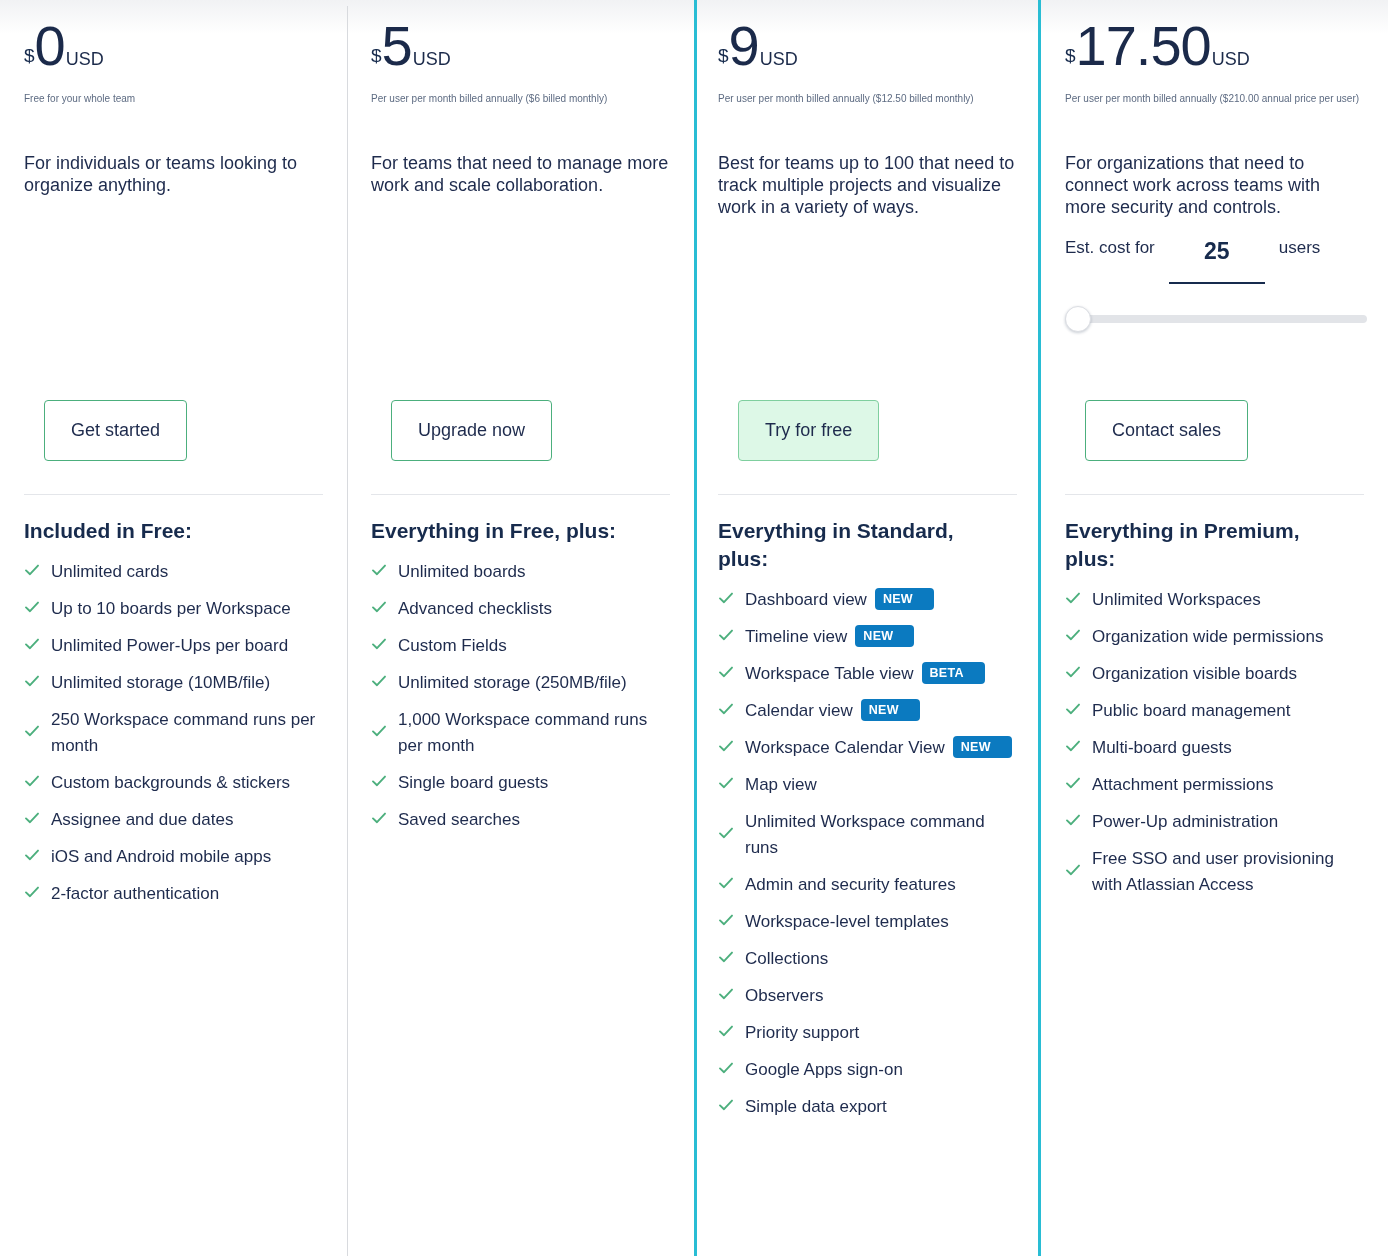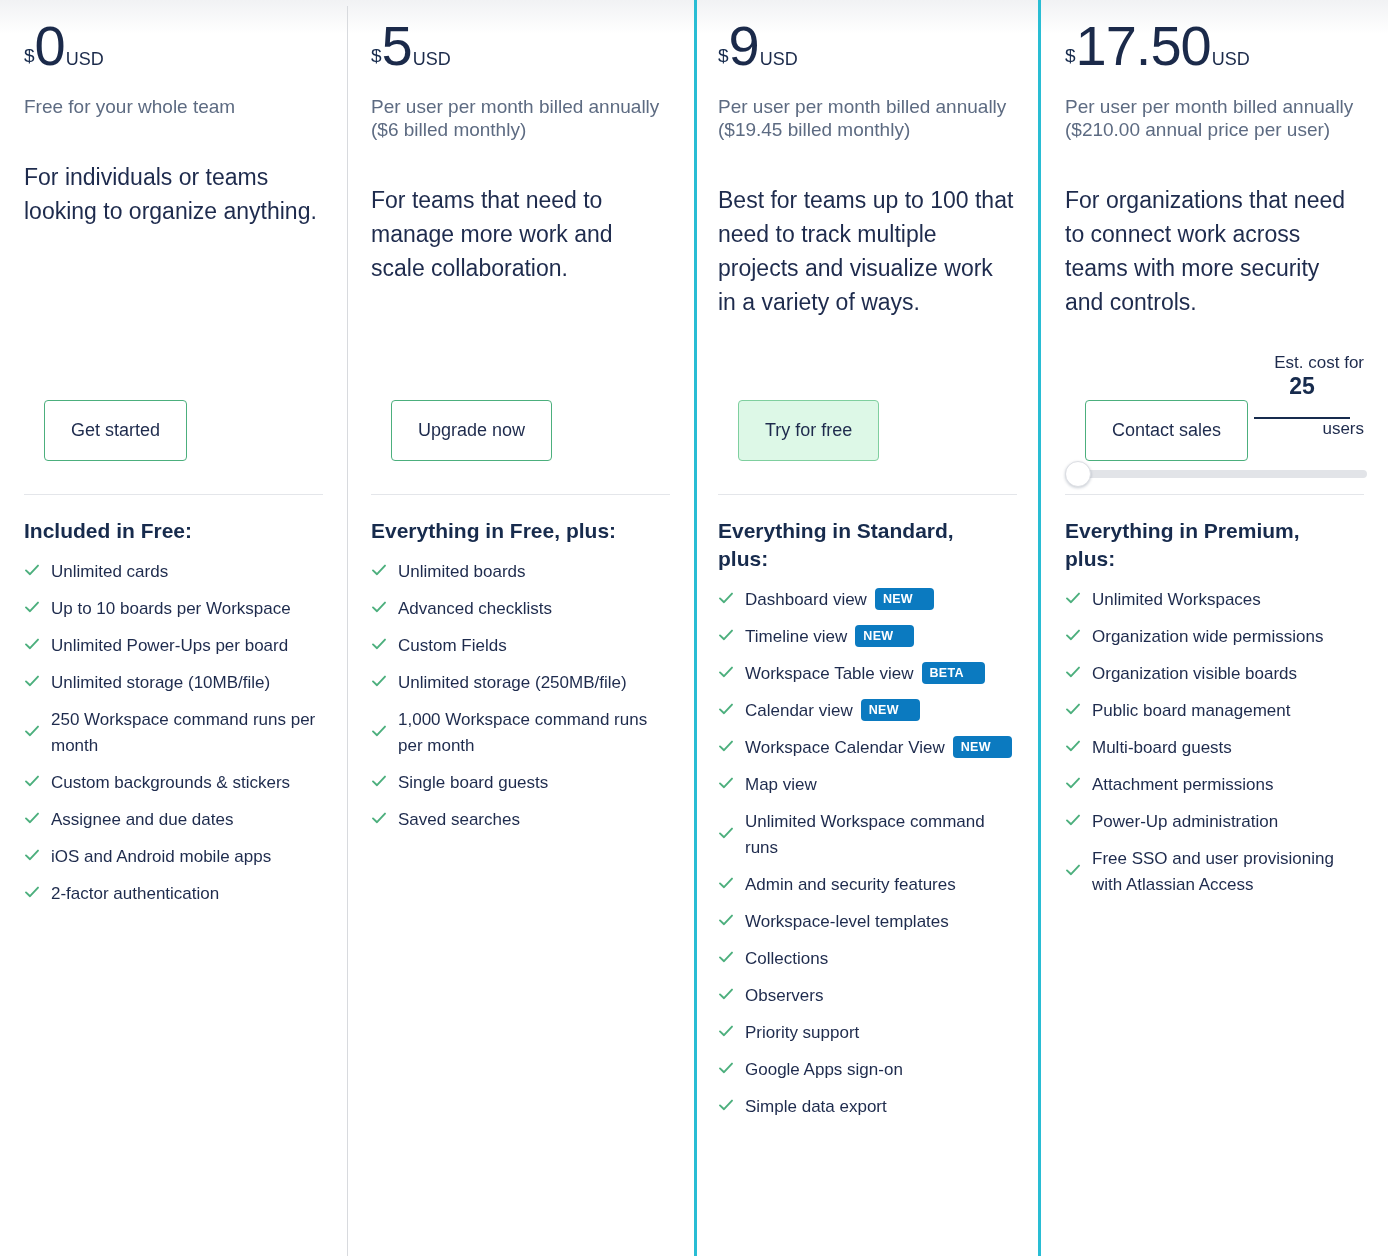--- a/index.html
+++ b/index.html
@@ -80,42 +80,41 @@
     color: #1b2a4a;
   }
   .unit {
     font-size: 18px;
     font-weight: 400;
     color: #1b2a4a;
     margin-left: 1px;
   }
 
   .billing-note {
-    margin-top: 21px;
-    font-size: 19px;
+    margin-top: 13px;
+    font-size: 10px;
     line-height: 23px;
     color: #5d6b82;
     max-width: 300px;
   }
 
   .plan-desc {
     margin-top: 42px;
-    font-size: 23px;
-    line-height: 34px;
+    font-size: 18px;
+    line-height: 22px;
     color: #1e2b4d;
     max-width: 305px;
   }
 
   .est-cost-row {
     display: flex;
-    align-items: flex-end;
-    margin-top: 34px;
+    align-items: flex-start;
+    margin-top: 20px;
     font-size: 17px;
     color: #1e2b4d;
-    flex-direction: column;
   }
   .est-label { color: #1e2b4d; }
   .est-value {
     margin: 0 14px;
     min-width: 96px;
     text-align: center;
     font-size: 23px;
     font-weight: 700;
     color: #172b4d;
     border-bottom: 2px solid #172b4d;
@@ -398,21 +397,21 @@
         </ul>
     </div>
   </div>
 
   <div class="plan-col highlight">
     <div class="price-row">
       <span class="currency">$</span>
       <span class="amount">9</span>
       <span class="unit">USD</span>
     </div>
-    <div class="billing-note">Per user per month billed annually ($19.45 billed monthly)</div>
+    <div class="billing-note">Per user per month billed annually ($12.50 billed monthly)</div>
     <div class="plan-desc">Best for teams up to 100 that need to track multiple projects and visualize work in a variety of ways.</div>
     <div class="cta-slot">
       <button class="cta-btn filled">Try for free</button>
     </div>
     <div class="features">
       <div class="features-rule"></div>
       <div class="features-title">Everything in Standard, plus:</div>
       <ul class="feature-list">
           <li class="feature-item">
             <span class="check-icon">

